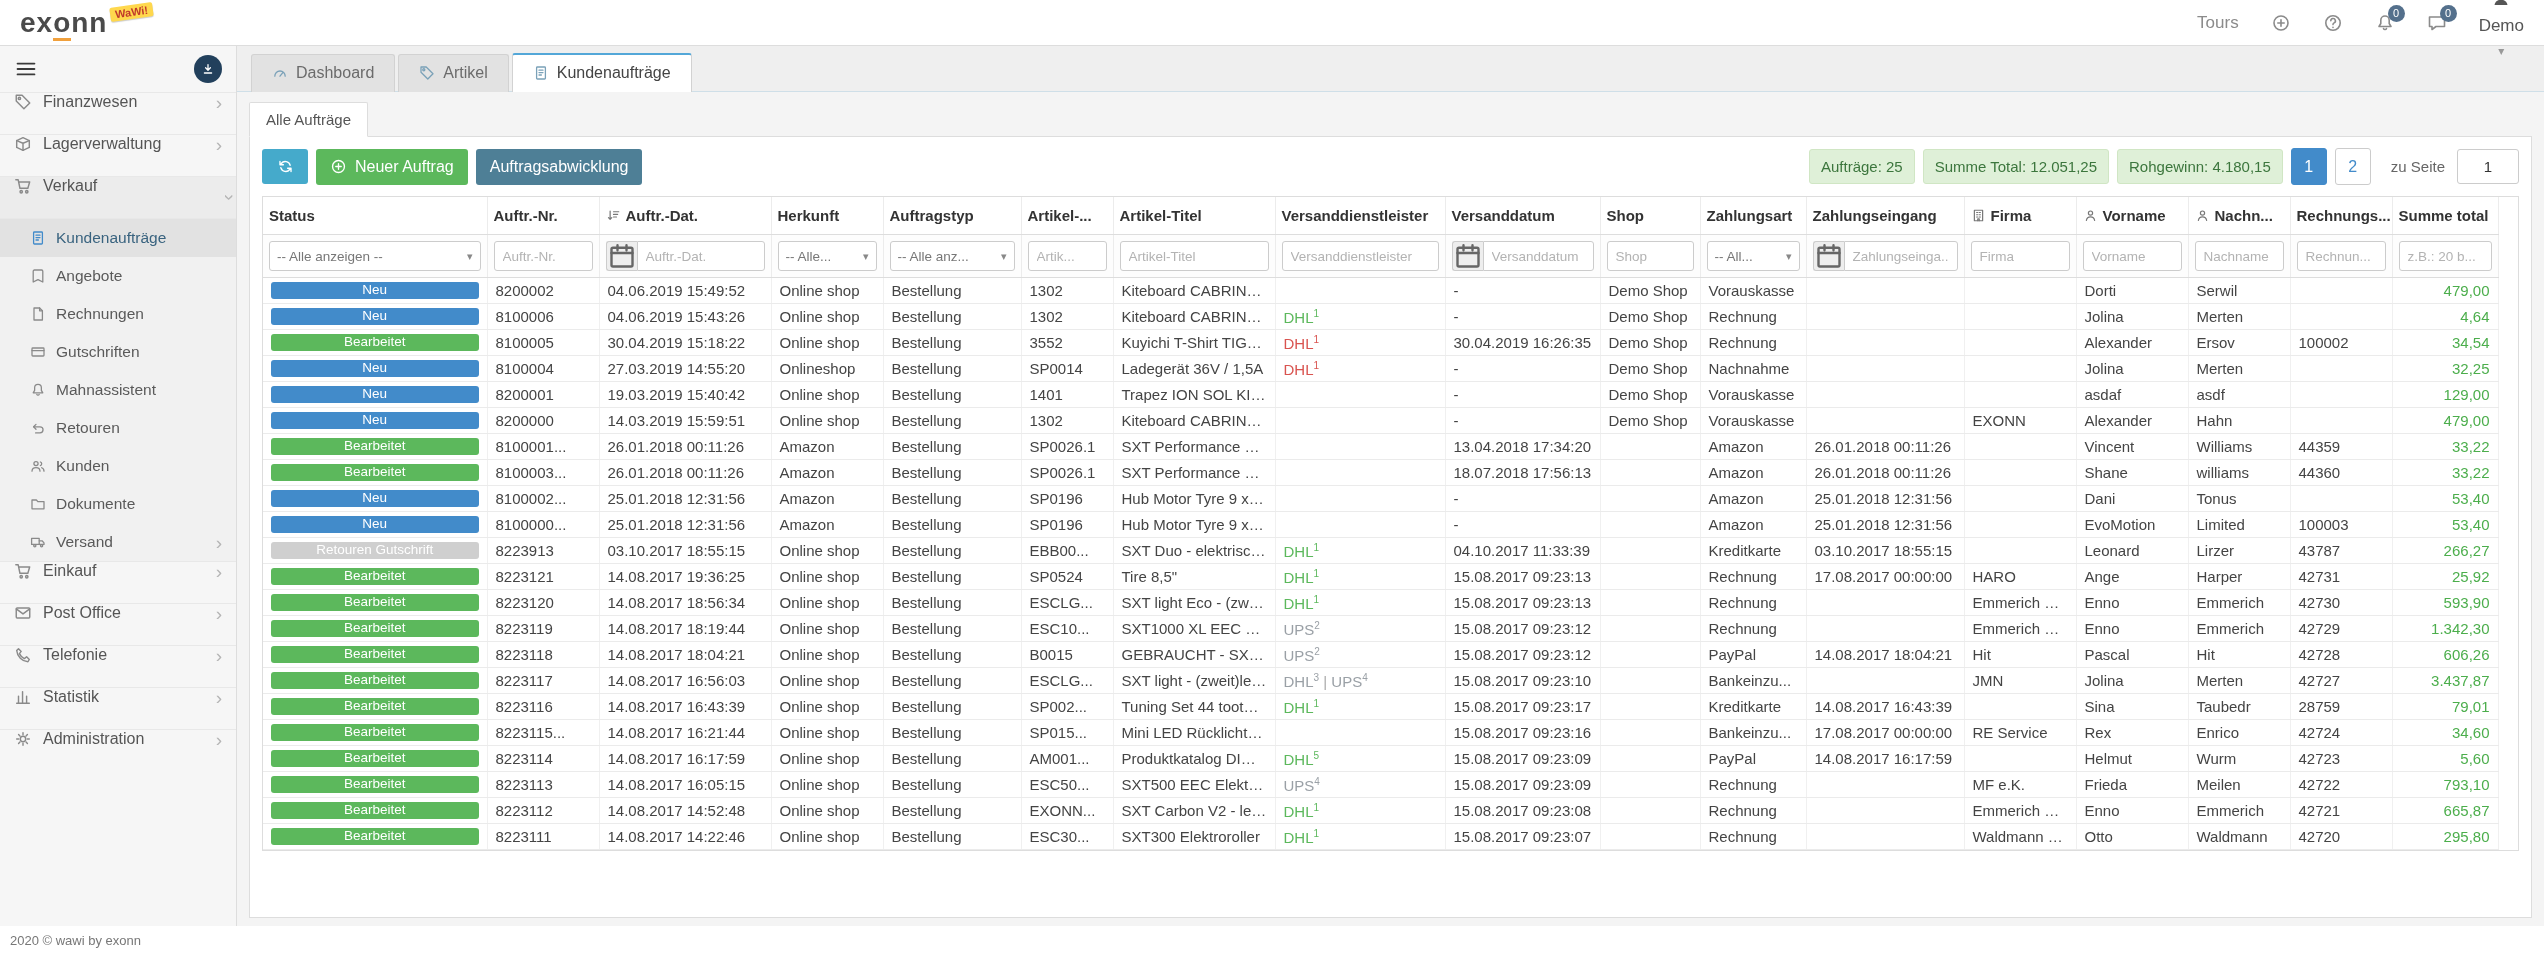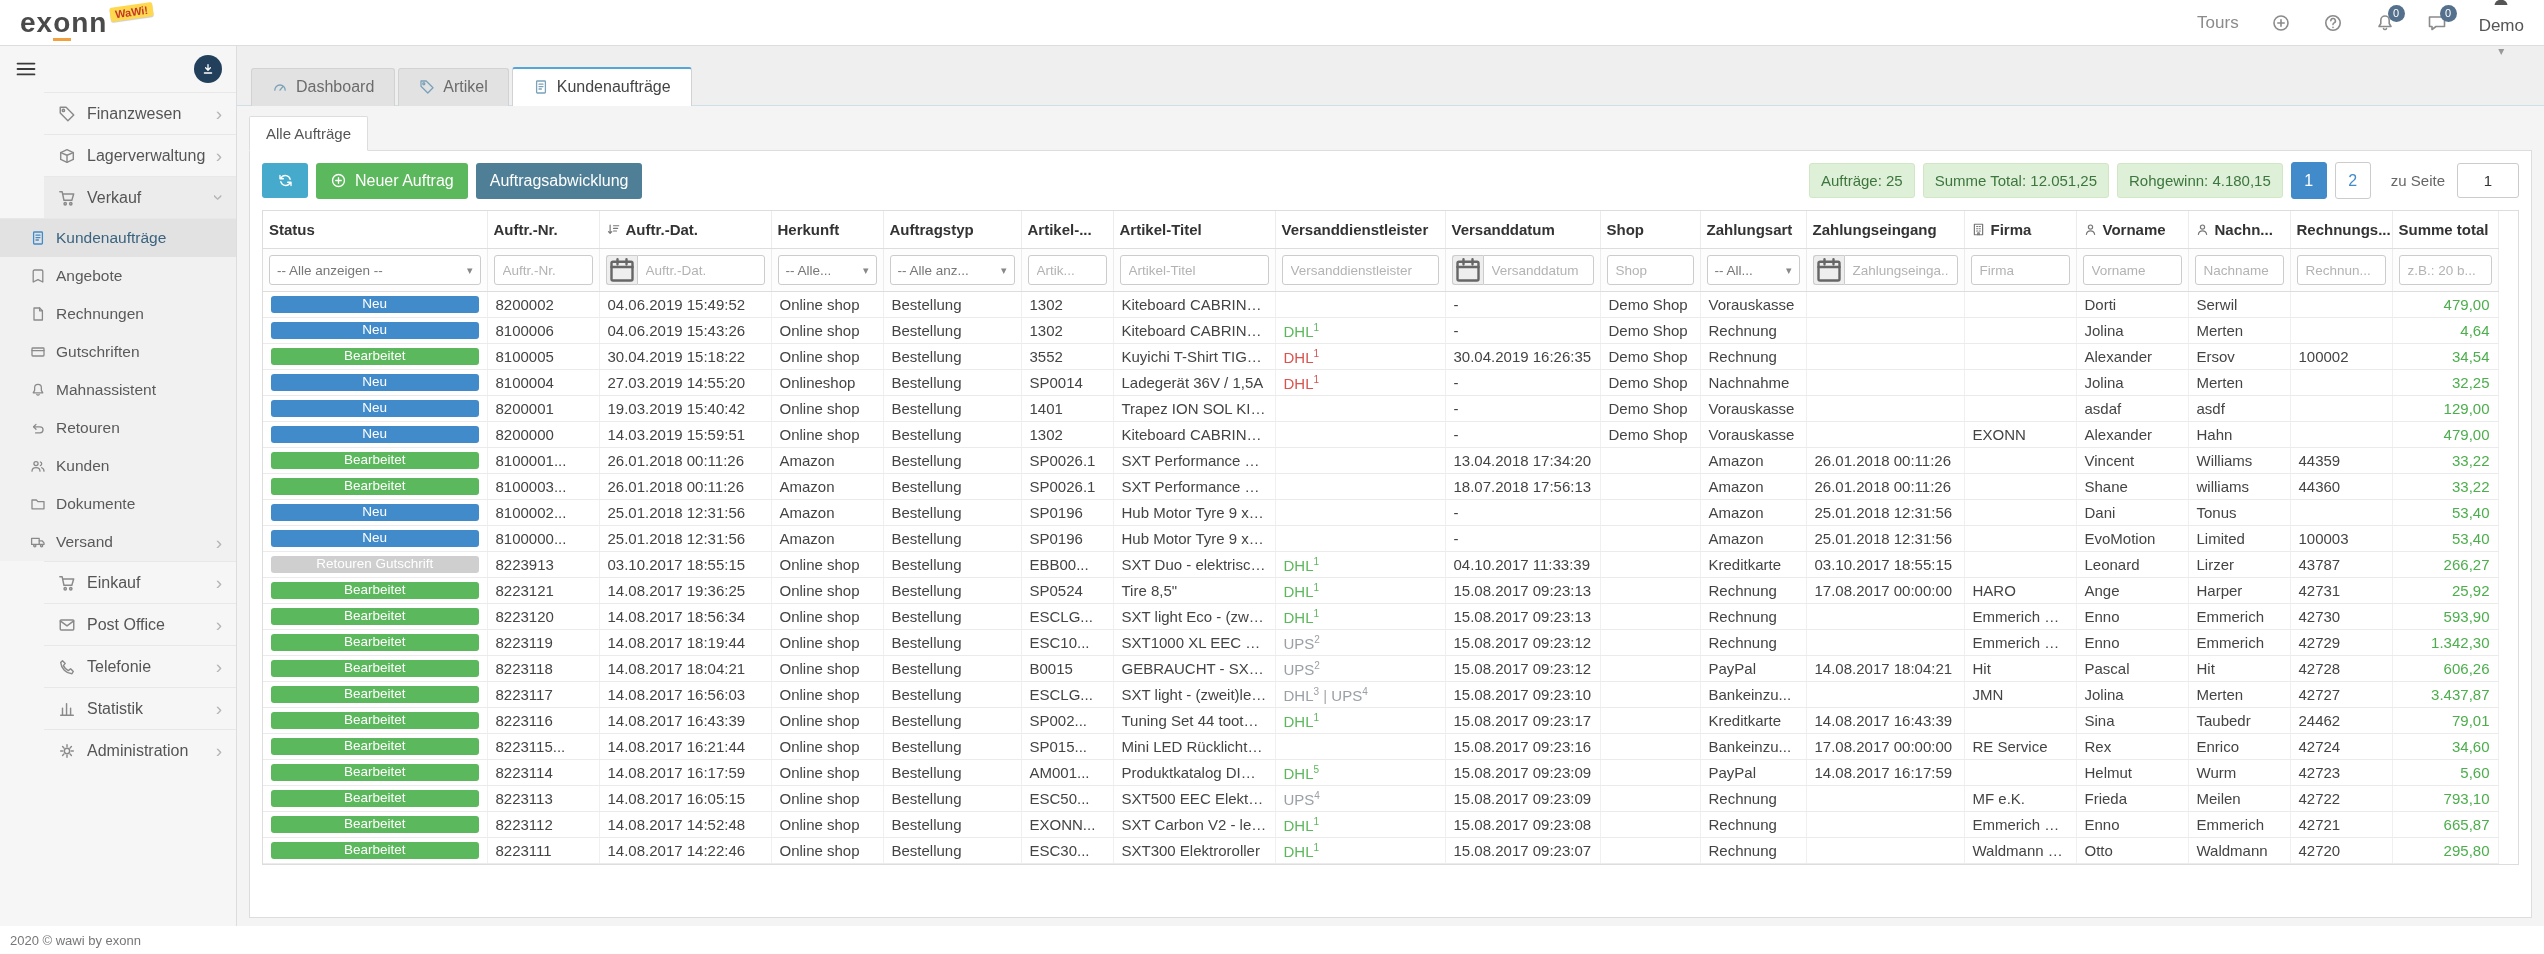--- a/index.html
+++ b/index.html
@@ -25,37 +25,37 @@
   
   .layout { display:flex; height:880px; }
 
   
   .sidebar { width:237px; background:#f6f6f6; border-right:1px solid #ddd; flex:none; }
   .side-top { height:46px; display:flex; align-items:center; justify-content:space-between; padding:0 14px; }
   .menu-btn { width:24px; height:24px; color:#3a3a3a; cursor:pointer; }
   .collapse-btn { width:28px; height:28px; border-radius:50%; background:#22405c; color:#fff;
                   display:flex; align-items:center; justify-content:center; cursor:pointer; }
   .collapse-btn .icon { width:16px; height:16px; }
-  .side-item { height:42px; display:flex; align-items:center; gap:11px; padding:0 14px;
-               border-top:1px solid #e8e8e8; color:#555; font-size:16px; cursor:pointer;margin-left:44px; }
+  .side-item { height:42px; display:flex; gap:11px; padding:0 14px;
+               border-top:1px solid #e8e8e8; color:#555; font-size:16px; cursor:pointer; }
   .side-item.expanded { background:#ececec; }
   .side-item .icon, .side-subitem .icon { width:18px; height:18px; color:#8a8a8a; flex:none; }
   .side-label { flex:1; white-space:nowrap; overflow:hidden; }
   .chev { margin-left:auto; color:#b5b5b5; font-size:19px; line-height:1; flex:none; }
   .chev.down { transform:rotate(90deg); }
   .side-sub { background:#f1f1f1; border-top:1px solid #e8e8e8; }
   .side-subitem { height:38px; display:flex; align-items:center; gap:10px; padding:0 14px 0 30px;
                   font-size:15.5px; color:#5a5a5a; cursor:pointer; }
   .side-subitem .icon { width:16px; height:16px; }
   .side-subitem.active { background:#e2e2e2; color:#39637f; }
   .side-subitem.active .icon { color:#428bca; }
 
   
   .main { flex:1; min-width:0; display:flex; flex-direction:column; background:#f4f4f4; }
-  .tabstrip { height:60px; background:#efefef; border-bottom:1px solid #cfdfe8; display:flex;
+  .tabstrip { height:46px; background:#efefef; border-bottom:1px solid #cfdfe8; display:flex;
               align-items:flex-end; padding-left:14px; gap:3px; flex:none; }
   .tab { display:flex; align-items:center; gap:8px; padding:9px 20px 10px; background:#e2e2e2;
          border:1px solid #d2d2d2; border-bottom:none; border-radius:3px 3px 0 0; font-size:16px;
          color:#6b6b6b; position:relative; top:1px; cursor:pointer; white-space:nowrap; }
   .tab .icon { width:16px; height:16px; color:#7aa1b8; }
   .tab.active { background:#fff; border-top:2px solid #53a7d8; color:#444; }
 
   .content { flex:1; min-height:0; display:flex; flex-direction:column; padding:10px 12px 8px; }
   .subtab { align-self:flex-start; background:#fff; border:1px solid #ddd; border-bottom:1px solid #fff;
             margin-bottom:-1px; padding:8px 16px; font-size:15px; color:#555; border-radius:2px 2px 0 0;
@@ -901,21 +901,21 @@
                   <td class="cell-artikel_nr">SP002...</td>
                   <td class="cell-artikel_titel">Tuning Set 44 tooth sprocket (r...</td>
                   <td class="cell-versand"><span class="ship green">DHL<sup>1</sup></span></td>
                   <td class="cell-versanddatum">15.08.2017 09:23:17</td>
                   <td class="cell-shop"></td>
                   <td class="cell-zahlungsart">Kreditkarte</td>
                   <td class="cell-zahlungseingang">14.08.2017 16:43:39</td>
                   <td class="cell-firma"></td>
                   <td class="cell-vorname">Sina</td>
                   <td class="cell-nachname">Taubedr</td>
-                  <td class="cell-rechnung">24462</td>
+                  <td class="cell-rechnung">28759</td>
                   <td class="cell-summe">79,01</td>
                 </tr>
                 <tr class="data-row">
                   <td class="cell-status">
                     <span class="badge processed">Bearbeitet</span>
                   </td>
                   <td class="cell-auftr_nr">8223115...</td>
                   <td class="cell-auftr_dat">14.08.2017 16:21:44</td>
                   <td class="cell-herkunft">Online shop</td>
                   <td class="cell-auftragstyp">Bestellung</td>

